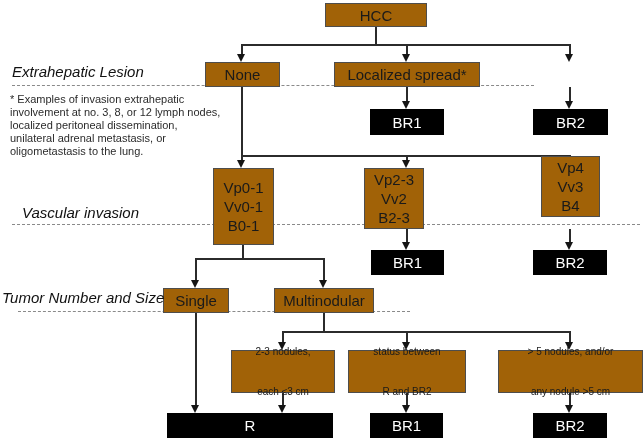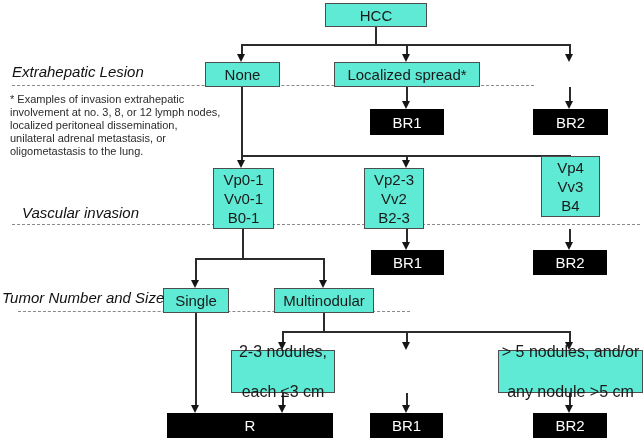--- a/index.html
+++ b/index.html
@@ -1,25 +1,25 @@
 <!DOCTYPE html>
 <html style="--outcome-bg: #000000; --outcome-text: #ffffff; --box-border: #4d4d4d; --line: #2b2b2b; --dash: #8a8a8a;"><head>
 <meta charset="utf-8">
 <style>
   html,body{margin:0;padding:0;background:#fff;}
   .stage{
     position:relative;width:644px;height:440px;background:#ffffff;overflow:hidden;
     font-family:"Liberation Sans", sans-serif;color:#111;
   }
   .box{
-    position:absolute;background:#5eead4;border:1.5px solid var(--box-border,#4d4d4d);
+    position:absolute;background:#a16207;border:1.5px solid var(--box-border,#4d4d4d);
     display:flex;flex-direction:column;align-items:center;justify-content:center;
     font-size:15px;line-height:19px;text-align:center;box-sizing:border-box;color:#1a1a1a;
   }
-  .box.small-text{font-size:16px;line-height:20px;gap:20px;}
+  .box.small-text{font-size:10px;line-height:20px;gap:20px;}
   .outcome{
     position:absolute;background:var(--outcome-bg,#000);color:var(--outcome-text,#fff);
     display:flex;align-items:center;justify-content:center;
     font-size:15px;box-sizing:border-box;
   }
   .vline{position:absolute;width:1.5px;background:var(--line,#2b2b2b);}
   .hline{position:absolute;height:1.5px;background:var(--line,#2b2b2b);}
   .dashed{position:absolute;height:0;border-top:1.6px dashed var(--dash,#8a8a8a);}
   .arrow{
     position:absolute;width:0;height:0;
@@ -103,21 +103,21 @@
     <span>Localized spread*</span>
   </div>
 
   <div class="outcome" style="left:370px;top:109px;width:74px;height:26px">
     <span>BR1</span>
   </div>
   <div class="outcome" style="left:533px;top:109px;width:75px;height:26px">
     <span>BR2</span>
   </div>
 
-  <div class="box" style="left:213px;top:168px;width:61px;height:61px">
+  <div class="box" style="left:213px;top:168px;width:61px;height:77px">
     <div>Vp0-1</div>
     <div>Vv0-1</div>
     <div>B0-1</div>
   </div>
   <div class="box" style="left:364px;top:168px;width:60px;height:61px">
     <div>Vp2-3</div>
     <div>Vv2</div>
     <div>B2-3</div>
   </div>
   <div class="box" style="left:541px;top:156px;width:59px;height:61px">
@@ -137,20 +137,24 @@
     <span>Single</span>
   </div>
   <div class="box" style="left:274px;top:288px;width:100px;height:25px">
     <span>Multinodular</span>
   </div>
 
   <div class="box small-text" style="left:231px;top:350px;width:104px;height:43px">
     <div>2-3 nodules,</div>
     <div>each ≤3 cm</div>
   </div>
+  <div class="box small-text" style="left:348px;top:350px;width:118px;height:43px">
+    <div>status between</div>
+    <div>R and BR2</div>
+  </div>
   <div class="box small-text" style="left:498px;top:350px;width:145px;height:43px">
     <div>&gt; 5 nodules, and/or</div>
     <div>any nodule &gt;5 cm</div>
   </div>
 
   <div class="outcome" style="left:167px;top:413px;width:166px;height:25px">
     <span>R</span>
   </div>
   <div class="outcome" style="left:370px;top:413px;width:73px;height:25px">
     <span>BR1</span>

